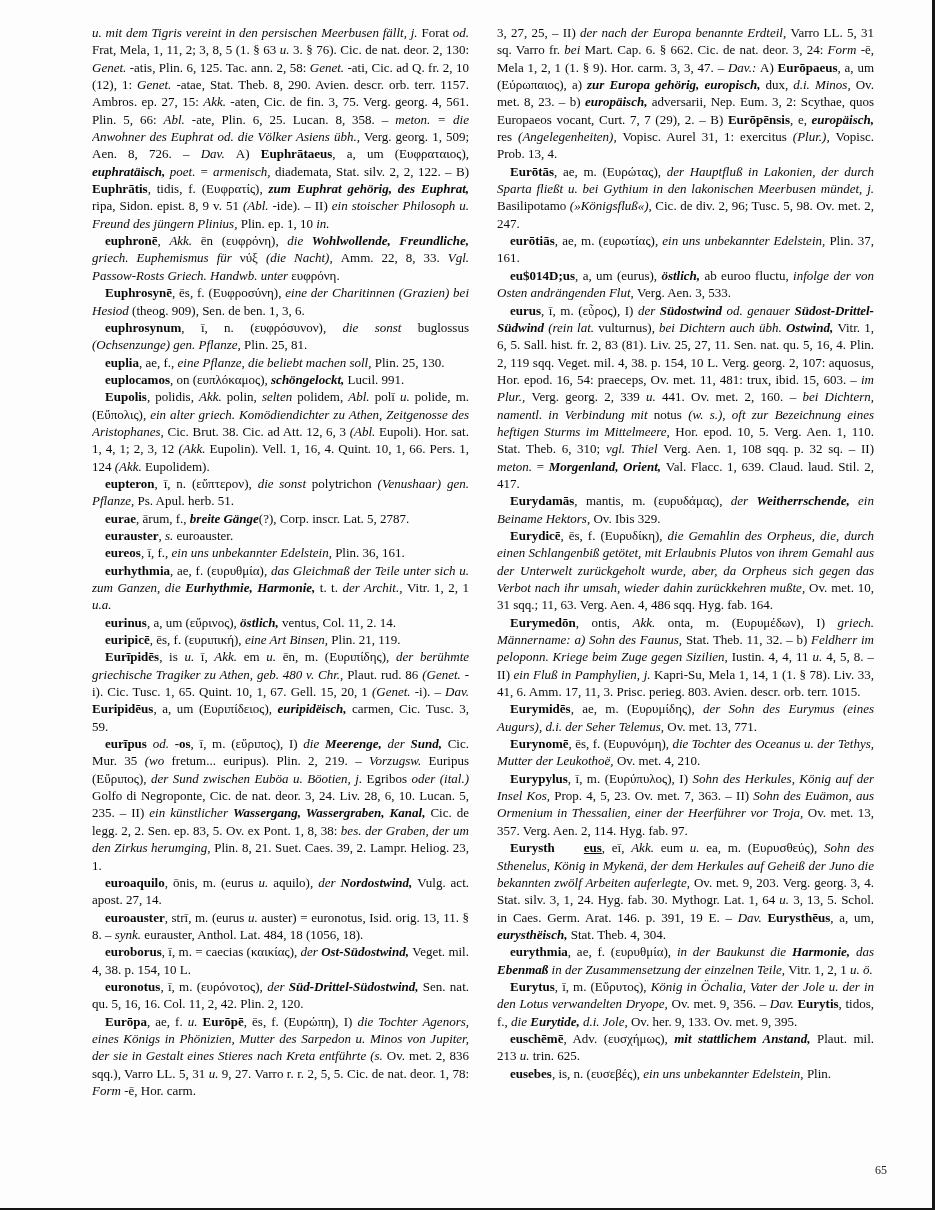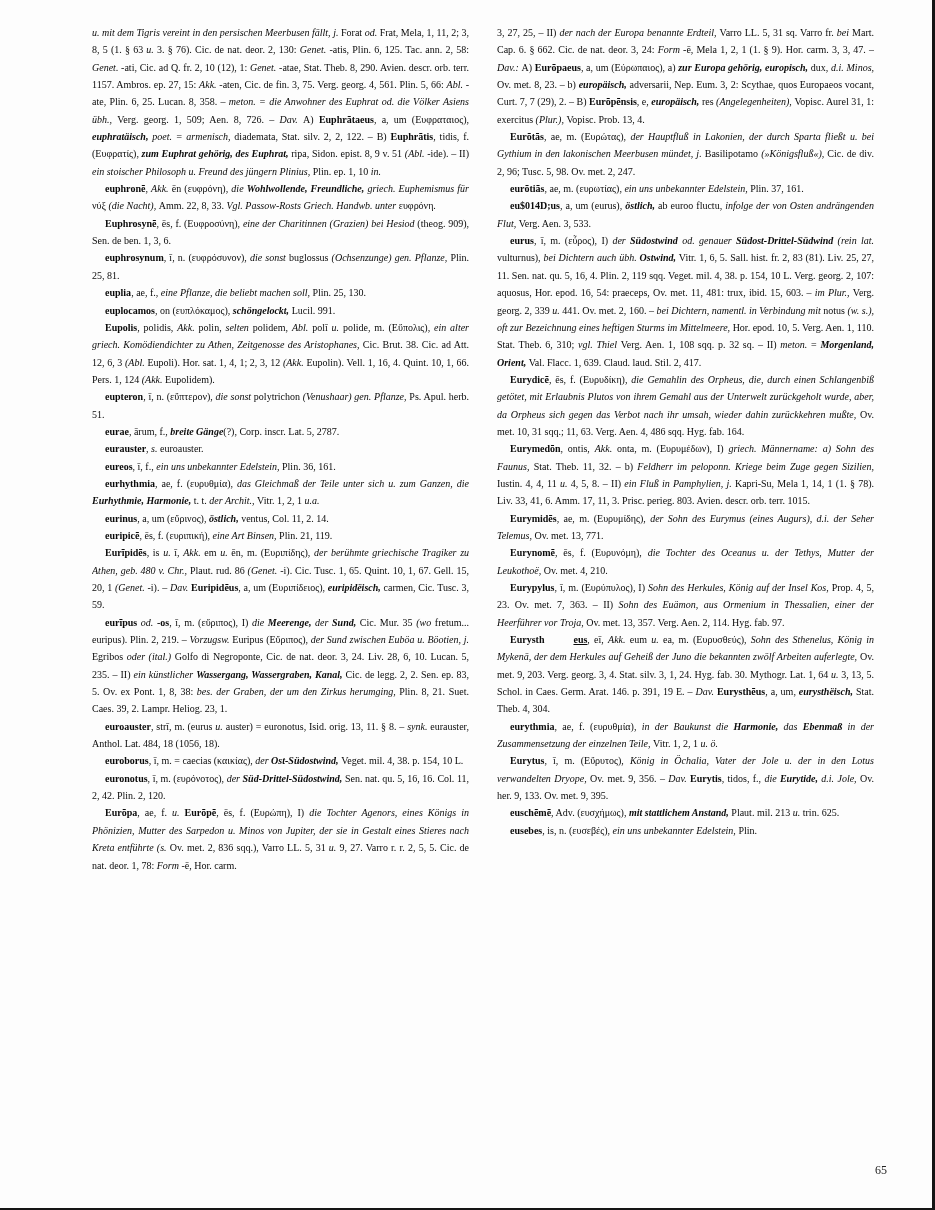--- a/index.html
+++ b/index.html
@@ -10,21 +10,21 @@
     color:#0a0a0a;
     overflow:hidden;
   }
   .page{position:relative;width:935px;height:1210px;background:#fdfdfd;}
   .columns{
     position:absolute;left:92px;top:24px;width:782px;height:1140px;
     display:flex;gap:28px;overflow:hidden;
   }
   .column{
     width:377px;
-    font-size:10px;
+    font-size:13px;
     line-height:17.35px;
     text-align:justify;
   }
   .column p{margin:0;text-indent:13px;}
   .column p.noindent{text-indent:0;}
   .it{font-style:italic;}
   .bd{font-weight:bold;}
   .bi{font-weight:bold;font-style:italic;}
   .bu{font-weight:bold;text-decoration:underline;margin-left:29px;}
   .page-number{
@@ -49,31 +49,33 @@
         <p><span class="bd">Eupolis</span><span>, polidis, </span><span class="it">Akk. </span><span>polin, </span><span class="it">selten </span><span>polidem, </span><span class="it">Abl. </span><span>polī </span><span class="it">u. </span><span>polide, m. (Εὔπολις), </span><span class="it">ein alter griech. Komödiendichter zu Athen, Zeitgenosse des Aristophanes, </span><span>Cic. Brut. 38. Cic. ad Att. 12, 6, 3 </span><span class="it">(Abl. </span><span>Eupoli). Hor. sat. 1, 4, 1; 2, 3, 12 </span><span class="it">(Akk. </span><span>Eupolin). Vell. 1, 16, 4. Quint. 10, 1, 66. Pers. 1, 124 </span><span class="it">(Akk. </span><span>Eupolidem).</span></p>
         <p><span class="bd">eupteron</span><span>, ī, n. (εὔπτερον), </span><span class="it">die sonst </span><span>polytrichon </span><span class="it">(Venushaar) gen. Pflanze, </span><span>Ps. Apul. herb. 51.</span></p>
         <p><span class="bd">eurae</span><span>, ārum, f., </span><span class="bi">breite Gänge</span><span>(?), Corp. inscr. Lat. 5, 2787.</span></p>
         <p><span class="bd">eurauster</span><span>, </span><span class="it">s. </span><span>euroauster.</span></p>
         <p><span class="bd">eureos</span><span>, ī, f., </span><span class="it">ein uns unbekannter Edelstein, </span><span>Plin. 36, 161.</span></p>
         <p><span class="bd">eurhythmia</span><span>, ae, f. (ευρυθμία), </span><span class="it">das Gleichmaß der Teile unter sich u. zum Ganzen, die </span><span class="bi">Eurhythmie, Harmonie, </span><span>t. t. </span><span class="it">der Archit., </span><span>Vitr. 1, 2, 1 </span><span class="it">u.a.</span></p>
         <p><span class="bd">eurinus</span><span>, a, um (εὔρινος), </span><span class="bi">östlich, </span><span>ventus, Col. 11, 2. 14.</span></p>
         <p><span class="bd">euripicē</span><span>, ēs, f. (ευριπική), </span><span class="it">eine Art Binsen, </span><span>Plin. 21, 119.</span></p>
         <p><span class="bd">Eurīpidēs</span><span>, is </span><span class="it">u. </span><span>ī, </span><span class="it">Akk. </span><span>em </span><span class="it">u. </span><span>ēn, m. (Ευριπίδης), </span><span class="it">der berühmte griechische Tragiker zu Athen, geb. 480 v. Chr., </span><span>Plaut. rud. 86 </span><span class="it">(Genet. </span><span>-i). Cic. Tusc. 1, 65. Quint. 10, 1, 67. Gell. 15, 20, 1 </span><span class="it">(Genet. </span><span>-i). – </span><span class="it">Dav. </span><span class="bd">Euripidēus</span><span>, a, um (Ευριπίδειος), </span><span class="bi">euripidëisch, </span><span>carmen, Cic. Tusc. 3, 59.</span></p>
         <p><span class="bd">eurīpus</span><span class="it"> od. </span><span class="bd">-os</span><span>, ī, m. (εὔριπος), I) </span><span class="it">die </span><span class="bi">Meerenge, </span><span class="it">der </span><span class="bi">Sund, </span><span>Cic. Mur. 35 </span><span class="it">(wo </span><span>fretum... euripus). Plin. 2, 219. – </span><span class="it">Vorzugsw. </span><span>Euripus (Εὔριπος), </span><span class="it">der Sund zwischen Euböa u. Böotien, j. </span><span>Egribos </span><span class="it">oder (ital.) </span><span>Golfo di Negroponte, Cic. de nat. deor. 3, 24. Liv. 28, 6, 10. Lucan. 5, 235. – II) </span><span class="it">ein künstlicher </span><span class="bi">Wassergang, Wassergraben, Kanal, </span><span>Cic. de legg. 2, 2. Sen. ep. 83, 5. Ov. ex Pont. 1, 8, 38: </span><span class="it">bes. der Graben, der um den Zirkus herumging, </span><span>Plin. 8, 21. Suet. Caes. 39, 2. Lampr. Heliog. 23, 1.</span></p>
+        <p><span class="bd">euroaquilo</span><span>, ōnis, m. (eurus </span><span class="it">u. </span><span>aquilo), </span><span class="it">der </span><span class="bi">Nordostwind, </span><span>Vulg. act. apost. 27, 14.</span></p>
         <p><span class="bd">euroauster</span><span>, strī, m. (eurus </span><span class="it">u. </span><span>auster) = euronotus, Isid. orig. 13, 11. § 8. – </span><span class="it">synk. </span><span>eurauster, Anthol. Lat. 484, 18 (1056, 18).</span></p>
         <p><span class="bd">euroborus</span><span>, ī, m. = caecias (καικίας), </span><span class="it">der </span><span class="bi">Ost-Südostwind, </span><span>Veget. mil. 4, 38. p. 154, 10 L.</span></p>
         <p><span class="bd">euronotus</span><span>, ī, m. (ευρόνοτος), </span><span class="it">der </span><span class="bi">Süd-Drittel-Südostwind, </span><span>Sen. nat. qu. 5, 16, 16. Col. 11, 2, 42. Plin. 2, 120.</span></p>
         <p><span class="bd">Eurōpa</span><span>, ae, f. </span><span class="it">u. </span><span class="bd">Eurōpē</span><span>, ēs, f. (Ευρώπη), I) </span><span class="it">die Tochter Agenors, eines Königs in Phönizien, Mutter des Sarpedon u. Minos von Jupiter, der sie in Gestalt eines Stieres nach Kreta entführte (s. </span><span>Ov. met. 2, 836 sqq.), Varro LL. 5, 31 </span><span class="it">u. </span><span>9, 27. Varro r. r. 2, 5, 5. Cic. de nat. deor. 1, 78: </span><span class="it">Form </span><span>-ē, Hor. carm.</span></p>
       </div>
     <div class="column">
         <p class="noindent"><span>3, 27, 25, – II) </span><span class="it">der nach der Europa benannte Erdteil, </span><span>Varro LL. 5, 31 sq. Varro fr. </span><span class="it">bei </span><span>Mart. Cap. 6. § 662. Cic. de nat. deor. 3, 24: </span><span class="it">Form </span><span>-ē, Mela 1, 2, 1 (1. § 9). Hor. carm. 3, 3, 47. – </span><span class="it">Dav.: </span><span>A) </span><span class="bd">Eurōpaeus</span><span>, a, um (Εύρωπαιος), a) </span><span class="bi">zur Europa gehörig, europisch, </span><span>dux, </span><span class="it">d.i. Minos, </span><span>Ov. met. 8, 23. – b) </span><span class="bi">europäisch, </span><span>adversarii, Nep. Eum. 3, 2: Scythae, quos Europaeos vocant, Curt. 7, 7 (29), 2. – B) </span><span class="bd">Eurōpēnsis</span><span>, e, </span><span class="bi">europäisch, </span><span>res </span><span class="it">(Angelegenheiten), </span><span>Vopisc. Aurel 31, 1: exercitus </span><span class="it">(Plur.), </span><span>Vopisc. Prob. 13, 4.</span></p>
         <p><span class="bd">Eurōtās</span><span>, ae, m. (Ευρώτας), </span><span class="it">der Hauptfluß in Lakonien, der durch Sparta fließt u. bei Gythium in den lakonischen Meerbusen mündet, j. </span><span>Basilipotamo </span><span class="it">(»Königsfluß«), </span><span>Cic. de div. 2, 96; Tusc. 5, 98. Ov. met. 2, 247.</span></p>
         <p><span class="bd">eurōtiās</span><span>, ae, m. (ευρωτίας), </span><span class="it">ein uns unbekannter Edelstein, </span><span>Plin. 37, 161.</span></p>
         <p><span class="bd">eu$014D;us</span><span>, a, um (eurus), </span><span class="bi">östlich, </span><span>ab euroo fluctu, </span><span class="it">infolge der von Osten andrängenden Flut, </span><span>Verg. Aen. 3, 533.</span></p>
         <p><span class="bd">eurus</span><span>, ī, m. (εὖρος), I) </span><span class="it">der </span><span class="bi">Südostwind </span><span class="it">od. genauer </span><span class="bi">Südost-Drittel-Südwind </span><span class="it">(rein lat. </span><span>vulturnus), </span><span class="it">bei Dichtern auch übh. </span><span class="bi">Ostwind, </span><span>Vitr. 1, 6, 5. Sall. hist. fr. 2, 83 (81). Liv. 25, 27, 11. Sen. nat. qu. 5, 16, 4. Plin. 2, 119 sqq. Veget. mil. 4, 38. p. 154, 10 L. Verg. georg. 2, 107: aquosus, Hor. epod. 16, 54: praeceps, Ov. met. 11, 481: trux, ibid. 15, 603. – </span><span class="it">im Plur., </span><span>Verg. georg. 2, 339 </span><span class="it">u. </span><span>441. Ov. met. 2, 160. – </span><span class="it">bei Dichtern, namentl. in Verbindung mit </span><span>notus </span><span class="it">(w. s.), oft zur Bezeichnung eines heftigen Sturms im Mittelmeere, </span><span>Hor. epod. 10, 5. Verg. Aen. 1, 110. Stat. Theb. 6, 310; </span><span class="it">vgl. Thiel </span><span>Verg. Aen. 1, 108 sqq. p. 32 sq. – II) </span><span class="it">meton. </span><span>= </span><span class="bi">Morgenland, Orient, </span><span>Val. Flacc. 1, 639. Claud. laud. Stil. 2, 417.</span></p>
+        <p><span class="bd">Eurydamās</span><span>, mantis, m. (ευρυδάμας), </span><span class="it">der </span><span class="bi">Weitherrschende, </span><span class="it">ein Beiname Hektors, </span><span>Ov. Ibis 329.</span></p>
         <p><span class="bd">Eurydicē</span><span>, ēs, f. (Ευρυδίκη), </span><span class="it">die Gemahlin des Orpheus, die, durch einen Schlangenbiß getötet, mit Erlaubnis Plutos von ihrem Gemahl aus der Unterwelt zurückgeholt wurde, aber, da Orpheus sich gegen das Verbot nach ihr umsah, wieder dahin zurückkehren mußte, </span><span>Ov. met. 10, 31 sqq.; 11, 63. Verg. Aen. 4, 486 sqq. Hyg. fab. 164.</span></p>
         <p><span class="bd">Eurymedōn</span><span>, ontis, </span><span class="it">Akk. </span><span>onta, m. (Ευρυμέδων), I) </span><span class="it">griech. Männername: a) Sohn des Faunus, </span><span>Stat. Theb. 11, 32. – b) </span><span class="it">Feldherr im peloponn. Kriege beim Zuge gegen Sizilien, </span><span>Iustin. 4, 4, 11 </span><span class="it">u. </span><span>4, 5, 8. – II) </span><span class="it">ein Fluß in Pamphylien, j. </span><span>Kapri-Su, Mela 1, 14, 1 (1. § 78). Liv. 33, 41, 6. Amm. 17, 11, 3. Prisc. perieg. 803. Avien. descr. orb. terr. 1015.</span></p>
         <p><span class="bd">Eurymidēs</span><span>, ae, m. (Ευρυμίδης), </span><span class="it">der Sohn des Eurymus (eines Augurs), d.i. der Seher Telemus, </span><span>Ov. met. 13, 771.</span></p>
         <p><span class="bd">Eurynomē</span><span>, ēs, f. (Ευρυνόμη), </span><span class="it">die Tochter des Oceanus u. der Tethys, Mutter der Leukothoë, </span><span>Ov. met. 4, 210.</span></p>
         <p><span class="bd">Eurypylus</span><span>, ī, m. (Ευρύπυλος), I) </span><span class="it">Sohn des Herkules, König auf der Insel Kos, </span><span>Prop. 4, 5, 23. Ov. met. 7, 363. – II) </span><span class="it">Sohn des Euämon, aus Ormenium in Thessalien, einer der Heerführer vor Troja, </span><span>Ov. met. 13, 357. Verg. Aen. 2, 114. Hyg. fab. 97.</span></p>
         <p><span class="bd">Eurysth</span><span class="bu">eus</span><span>, eī, </span><span class="it">Akk. </span><span>eum </span><span class="it">u. </span><span>ea, m. (Ευρυσθεύς), </span><span class="it">Sohn des Sthenelus, König in Mykenä, der dem Herkules auf Geheiß der Juno die bekannten zwölf Arbeiten auferlegte, </span><span>Ov. met. 9, 203. Verg. georg. 3, 4. Stat. silv. 3, 1, 24. Hyg. fab. 30. Mythogr. Lat. 1, 64 </span><span class="it">u. </span><span>3, 13, 5. Schol. in Caes. Germ. Arat. 146. p. 391, 19 E. – </span><span class="it">Dav. </span><span class="bd">Eurysthēus</span><span>, a, um, </span><span class="bi">eurysthëisch, </span><span>Stat. Theb. 4, 304.</span></p>
         <p><span class="bd">eurythmia</span><span>, ae, f. (ευρυθμία), </span><span class="it">in der Baukunst die </span><span class="bi">Harmonie, </span><span class="it">das </span><span class="bi">Ebenmaß </span><span class="it">in der Zusammensetzung der einzelnen Teile, </span><span>Vitr. 1, 2, 1 </span><span class="it">u. ö.</span></p>
         <p><span class="bd">Eurytus</span><span>, ī, m. (Εὔρυτος), </span><span class="it">König in Öchalia, Vater der Jole u. der in den Lotus verwandelten Dryope, </span><span>Ov. met. 9, 356. – </span><span class="it">Dav. </span><span class="bd">Eurytis</span><span>, tidos, f., </span><span class="it">die </span><span class="bi">Eurytide, </span><span class="it">d.i. Jole, </span><span>Ov. her. 9, 133. Ov. met. 9, 395.</span></p>
         <p><span class="bd">euschēmē</span><span>, Adv. (ευσχήμως), </span><span class="bi">mit stattlichem Anstand, </span><span>Plaut. mil. 213 </span><span class="it">u. </span><span>trin. 625.</span></p>
         <p><span class="bd">eusebes</span><span>, is, n. (ευσεβές), </span><span class="it">ein uns unbekannter Edelstein, </span><span>Plin.</span></p>

